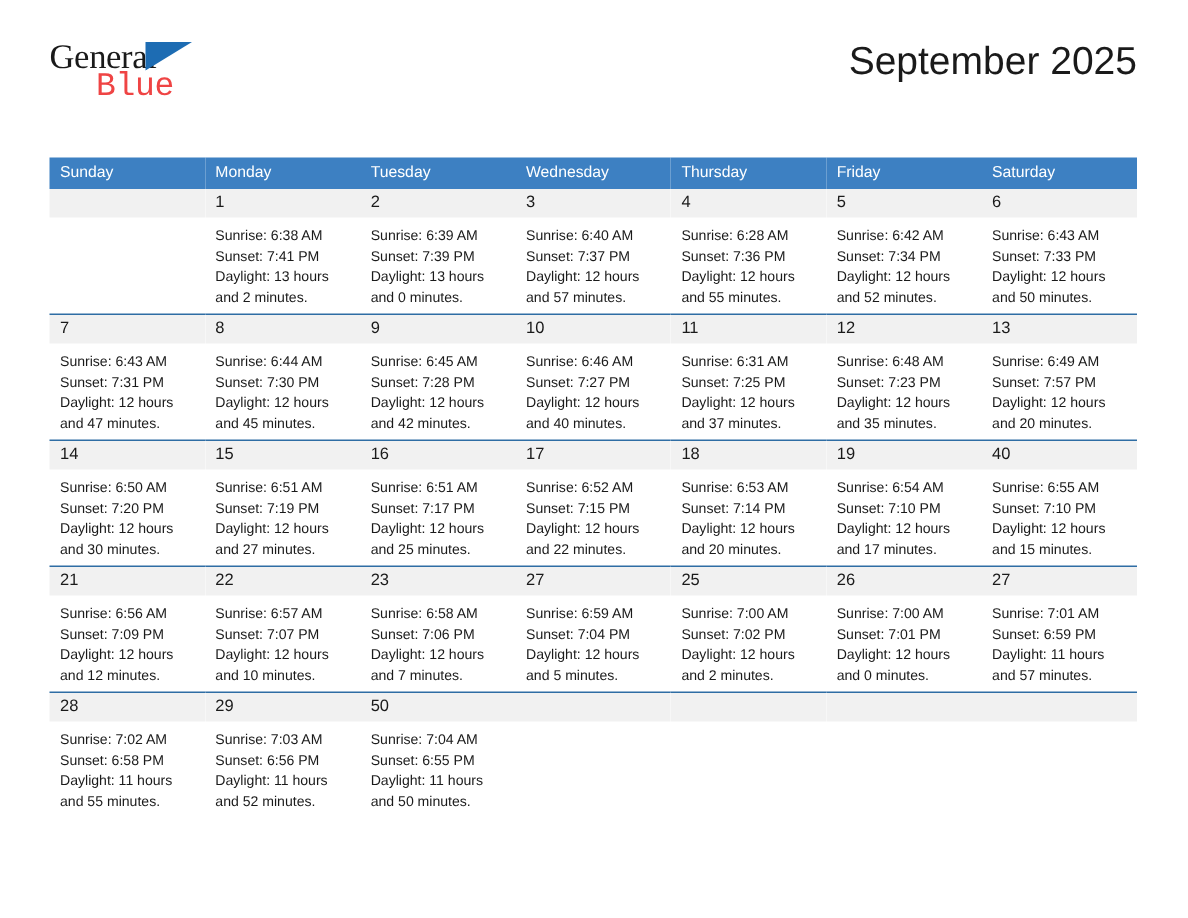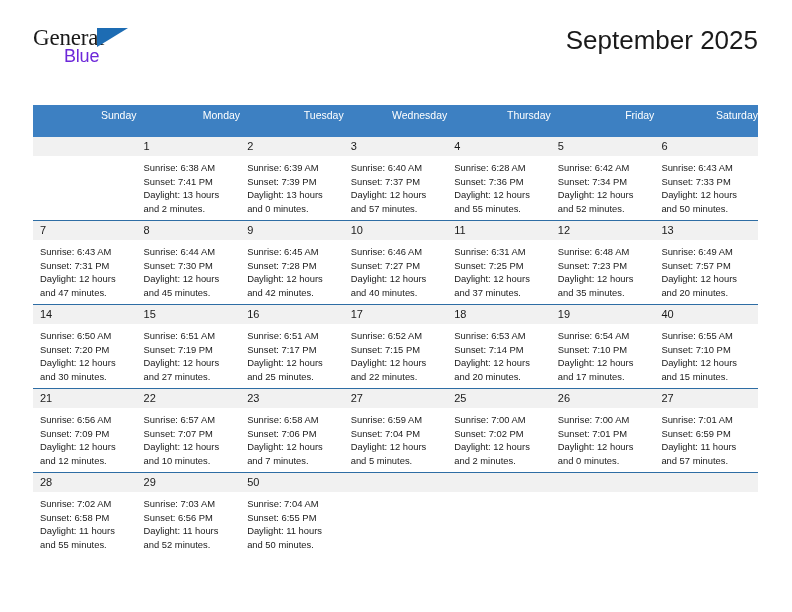--- a/index.html
+++ b/index.html
@@ -54,24 +54,24 @@
     top: 2px;
     width: 0;
     height: 0;
     border-left: 31px solid #1d6cb3;
     border-bottom: 19px solid transparent;
   }
   .logo-blue {
     position: absolute;
     left: 31px;
     top: 21px;
-    font-size: 18px;
+    font-size: 22px;
     letter-spacing: -0.2px;
-    color: #6d28d9;
-    font-family: Liberation Sans, sans-serif;
+    color: #ef4444;
+    font-family: Liberation Mono, monospace;
     line-height: 1;
   }
 
   .title-block {
     position: absolute;
     right: 0;
     top: 0;
     text-align: left;
   }
   .cal-title {
@@ -96,22 +96,22 @@
     width: 725px;
     border-collapse: collapse;
     table-layout: fixed;
   }
 
   .calendar th {
     background: #3d80c2;
     color: #ffffff;
     font-size: 10.5px;
     font-weight: normal;
-    text-align: right;
-    padding: 4px 0 16px 7px;
+    text-align: left;
+    padding: 4px 0 5px 7px;
     height: 11px;
     border: none;
   }
 
   .calendar td {
     vertical-align: top;
     padding: 0;
     border: none;
     border-bottom: 1px solid #2e6da4;
     height: 83px;

